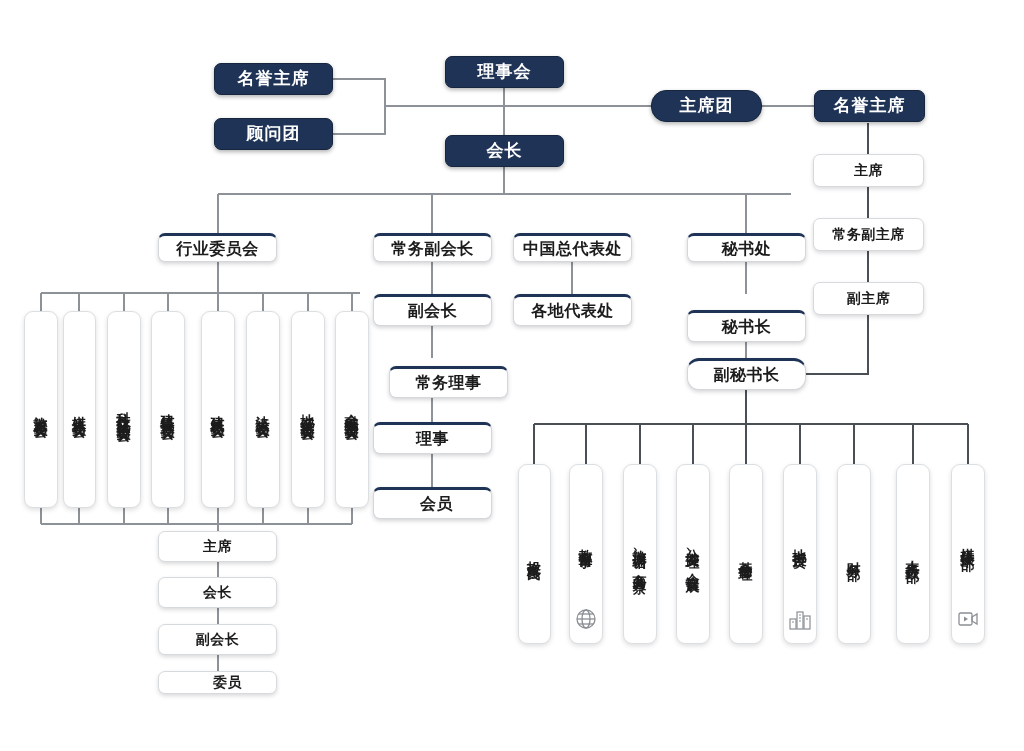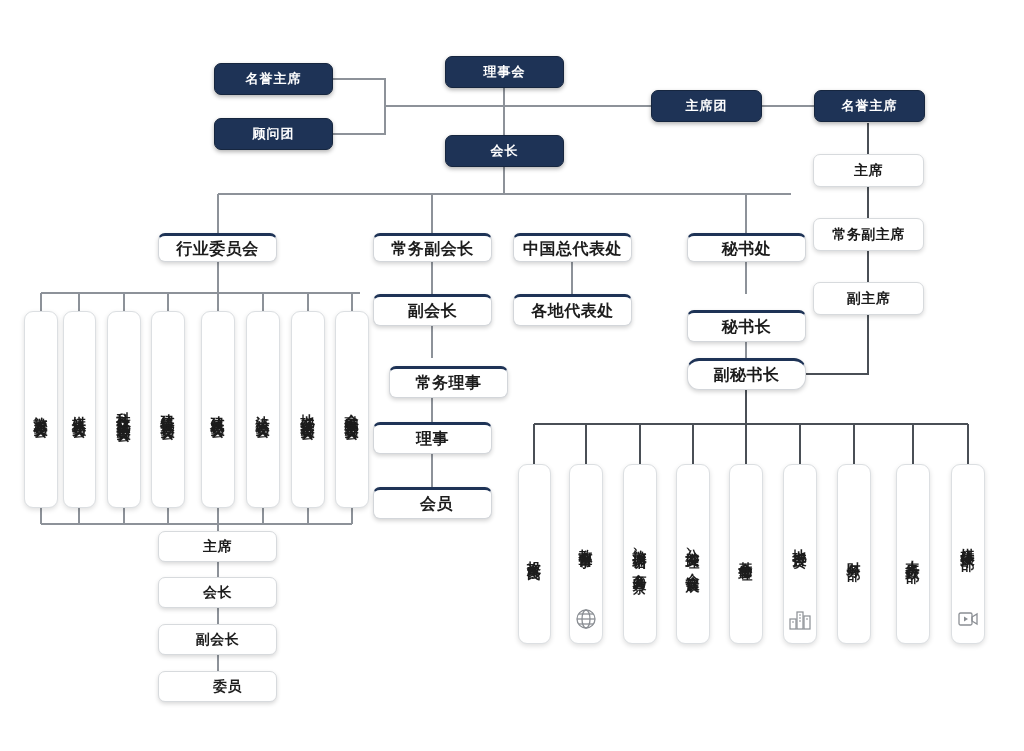--- a/index.html
+++ b/index.html
@@ -35,21 +35,21 @@
     justify-content: center;
     text-align: center;
     line-height: 1.25;
     z-index: 3;
   }
   
   .node.dark {
     background: #1e3356;
     color: #ffffff;
     border: 1px solid #16263f;
-    font-size: 13px;
+    font-size: 17px;
     font-weight: 600;
     letter-spacing: 1px;
     box-shadow: 0 2px 4px rgba(0,0,0,0.30);
   }
   
   .node.capped {
     background: #ffffff;
     color: #1c1c1c;
     border: 1px solid #d3d6da;
     border-top: 3px solid #1e3356;
@@ -176,21 +176,21 @@
       <path d="M 968 424 L 968 464" stroke="#4a4f56"></path>
     </g>
   </svg>
 
   <div class="node dark" style="left:214px; top:63px; width:119px; height:32px;">名誉主席</div>
 
   <div class="node dark" style="left:214px; top:118px; width:119px; height:32px;">顾问团</div>
 
   <div class="node dark" style="left:445px; top:56px; width:119px; height:32px;">理事会</div>
 
-  <div class="node dark" style="left:651px; top:90px; width:111px; height:32px;">主席团</div>
+  <div class="node dark" style="left:651px; top:90px; width:111px; height:32px;border-radius:15px;">主席团</div>
 
   <div class="node dark" style="left:814px; top:90px; width:111px; height:32px;">名誉主席</div>
 
   <div class="node dark" style="left:445px; top:135px; width:119px; height:32px;">会长</div>
 
   <div class="node plain" style="left:813px; top:154px; width:111px; height:33px;">主席</div>
 
   <div class="node plain" style="left:813px; top:218px; width:111px; height:33px;">常务副主席</div>
 
   <div class="node plain" style="left:813px; top:282px; width:111px; height:33px;">副主席</div>
@@ -241,21 +241,21 @@
   <div class="node vertical" style="left:335px; top:311px; width:34px; height:197px;">
     <span class="vtext">金融经济委员会</span>
   </div>
 
   <div class="node plain" style="left:158px; top:531px; width:119px; height:31px;">主席</div>
 
   <div class="node plain" style="left:158px; top:577px; width:119px; height:31px;">会长</div>
 
   <div class="node plain" style="left:158px; top:624px; width:119px; height:31px;">副会长</div>
 
-  <div class="node plain" style="left:158px; top:671px; width:119px; height:31px;padding-left:20px;">委员</div>
+  <div class="node plain" style="left:158px; top:671px; width:119px; height:23px;padding-left:20px;">委员</div>
 
   <div class="node vertical" style="left:518px; top:464px; width:33px; height:180px;">
     <span class="vtext">投资移民</span>
   </div>
 
   <div class="node vertical" style="left:569px; top:464px; width:34px; height:180px; padding-bottom:30px;">
     <span class="vtext">教育留学</span>
     <span class="vnode-icon">
       <svg viewBox="0 0 24 24" fill="none" stroke="#6a6f76" stroke-width="1.3">
         <circle cx="12" cy="12" r="9"></circle>

